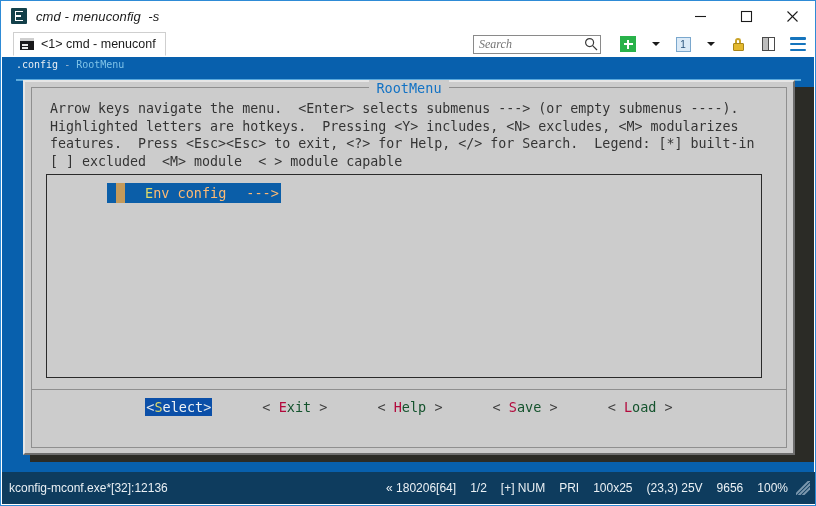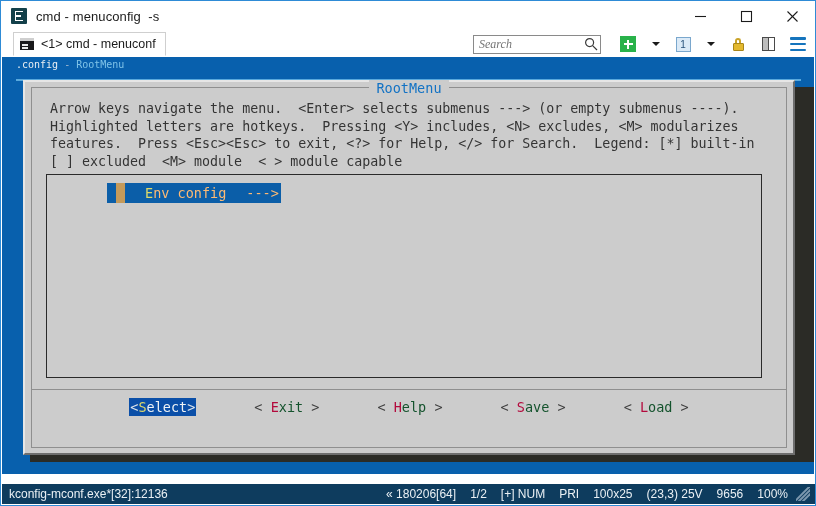--- a/index.html
+++ b/index.html
@@ -58,20 +58,21 @@
     left: 5px; top: 7px;
     width: 5px; height: 1.5px;
     background: #ffffff;
   }
   .title-text {
     margin-left: 9px;
     font-size: 13px;
     color: #1b1b1b;
     letter-spacing: 0.1px;
     white-space: pre;
+    font-style: italic;
   }
   .win-buttons {
     margin-left: auto;
     display: flex;
     height: 30px;
   }
   .win-btn {
     width: 46px;
     height: 30px;
     display: flex;
@@ -358,21 +359,21 @@
 
   
   .btn-bar {
     position: absolute;
     left: 0; right: 0;
     top: 306px;
     height: 26px;
     display: flex;
     align-items: center;
     justify-content: center;
-    gap: 12px;
+    gap: 4px;
     font-family: "DejaVu Sans Mono", "Liberation Mono", monospace;
     font-size: 13.5px;
     white-space: pre;
   }
   .btn {
     padding: 1px 0;
     margin: 0 23px;
     white-space: pre;
   }
   .btn .br { color: #3f3f3f; }
@@ -384,21 +385,21 @@
   }
   .btn.sel .br { color: #dfe6ec; }
   .btn.sel .hot { color: #ddd96a; }
   .btn.sel .lbl { color: #eef2f5; }
 
   
   .statusbar {
     position: absolute;
     left: 1px; bottom: 1px;
     width: 814px;
-    height: 20px;
+    height: 32px;
     background: #0e3c5e;
     display: flex;
     align-items: center;
     color: #eaf0f4;
     font-size: 12px;
     font-family: "Liberation Sans", sans-serif;
   }
   .status-left {
     margin-left: 7px;
     white-space: pre;

